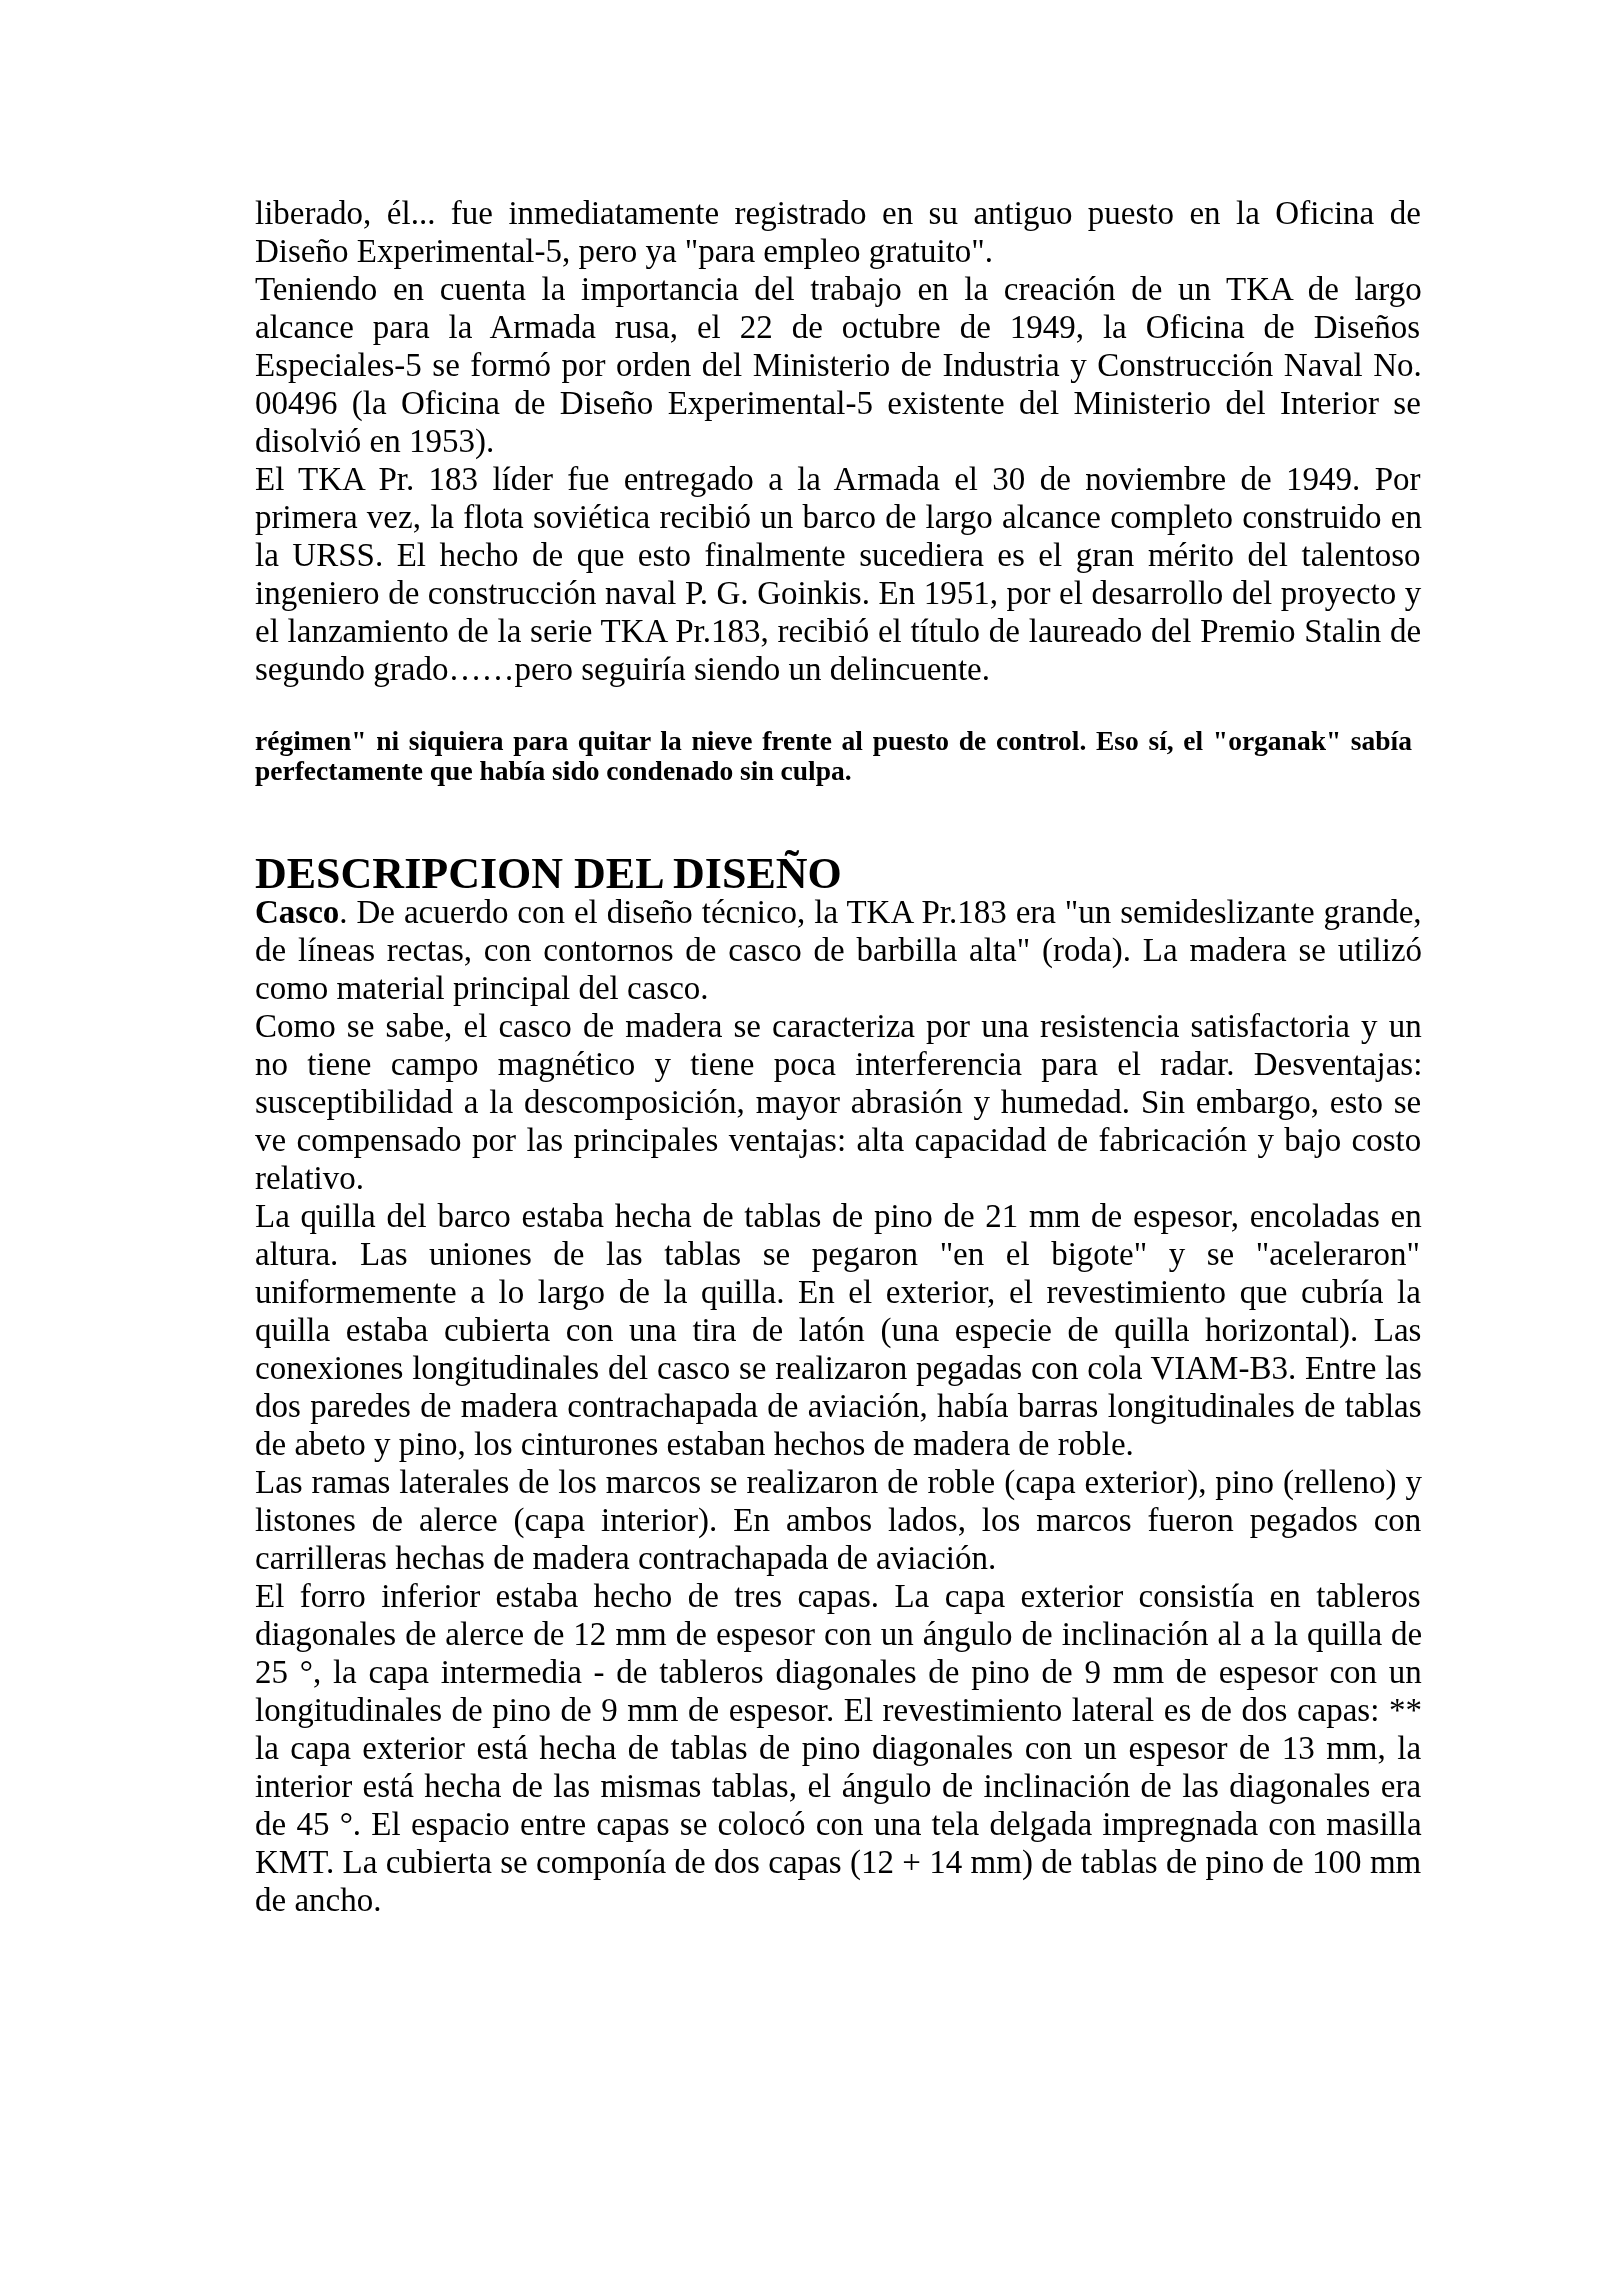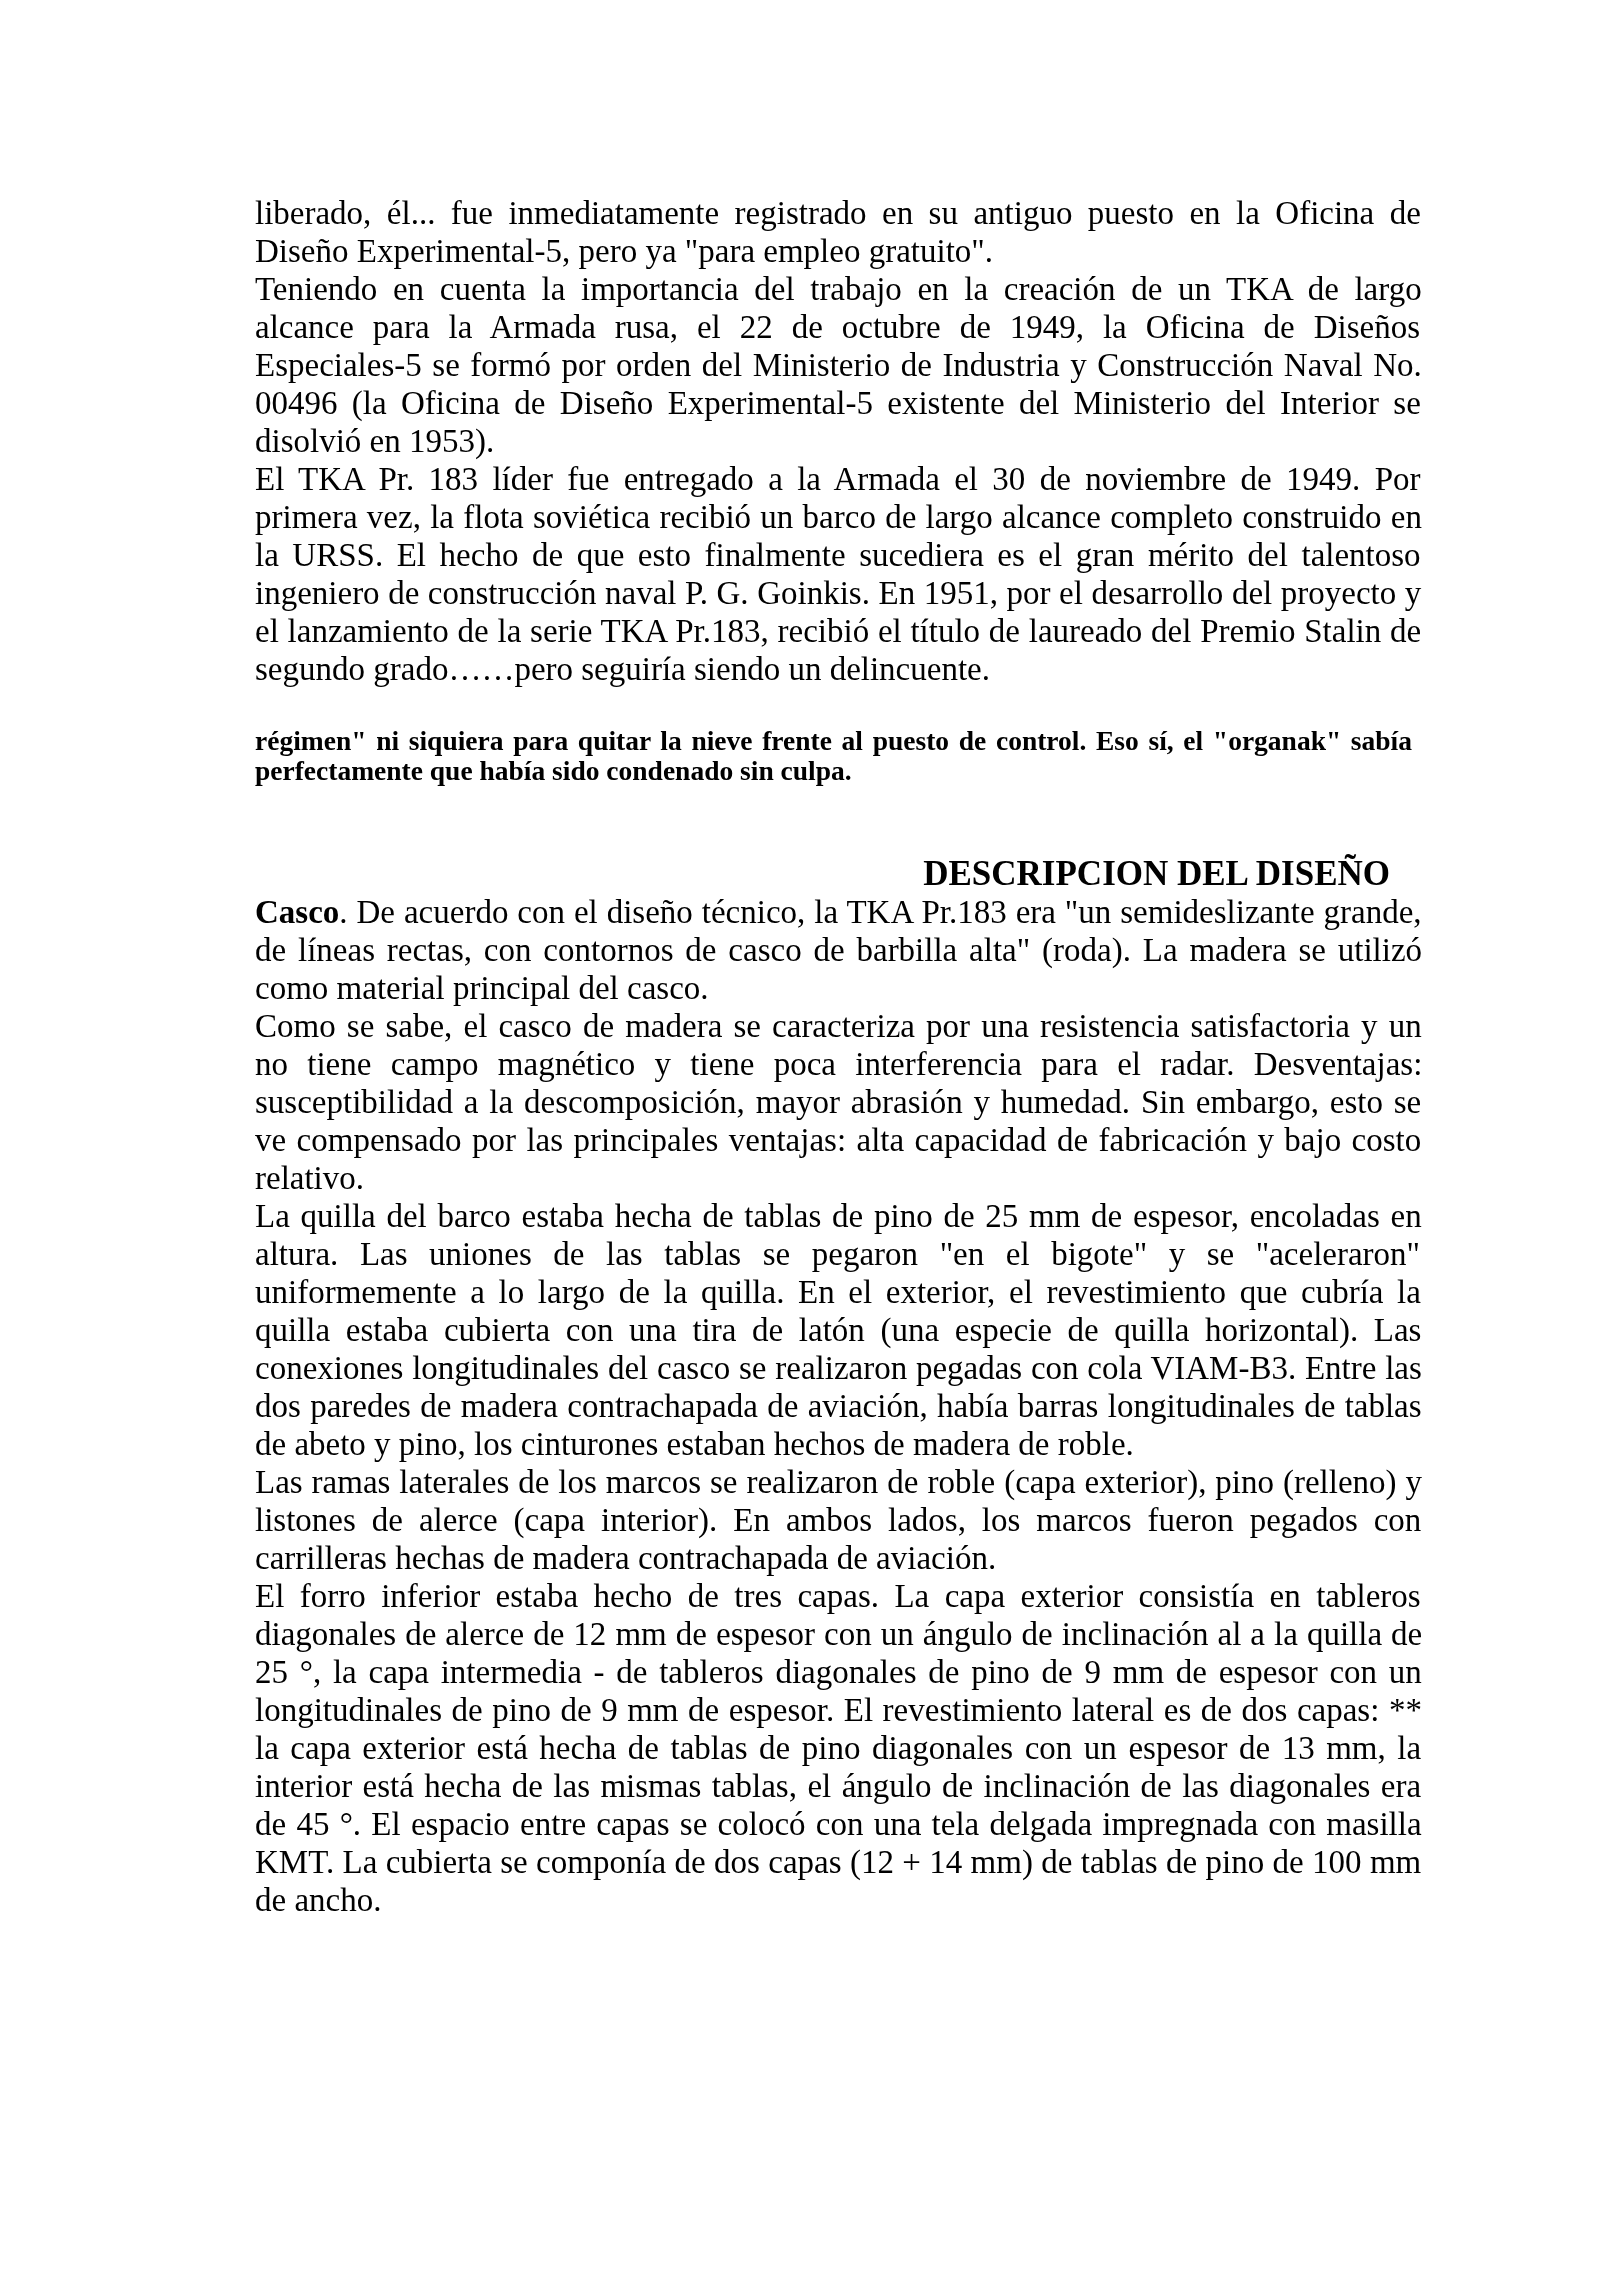--- a/index.html
+++ b/index.html
@@ -21,25 +21,24 @@
     line-height:38px;
     white-space:nowrap;
     margin-left:22px;
   }
   .footnote .line{
     font-size:27.5px;
     line-height:30px;
     font-weight:bold;
   }
   .heading .line{
-    font-size:35px;
+    font-size:44px;
     line-height:38px;
     font-weight:bold;
     white-space:nowrap;
-    text-align:right;
   }
   .spacer-a{height:38px;}
   .spacer-b{height:69px;}
   b{font-weight:bold;}
 </style>
 </head>
 <body>
 
 <div class="page">
   <div class="textblock">
@@ -82,21 +81,21 @@
           <div class="line"><span class="t">como material principal del casco.</span></div>
         </div>
         <div class="par">
           <div class="line"><span class="t" style="word-spacing: 2.9px;">Como se sabe, el casco de madera se caracteriza por una resistencia satisfactoria y un</span></div>
           <div class="line"><span class="t" style="word-spacing: 11px;">no tiene campo magnético y tiene poca interferencia para el radar. Desventajas:</span></div>
           <div class="line"><span class="t" style="word-spacing: 2.6px;">susceptibilidad a la descomposición, mayor abrasión y humedad. Sin embargo, esto se</span></div>
           <div class="line"><span class="t" style="word-spacing: 2.2px;">ve compensado por las principales ventajas: alta capacidad de fabricación y bajo costo</span></div>
           <div class="line"><span class="t">relativo.</span></div>
         </div>
         <div class="par">
-          <div class="line"><span class="t" style="word-spacing: 2.5px;">La quilla del barco estaba hecha de tablas de pino de 25 mm de espesor, encoladas en</span></div>
+          <div class="line"><span class="t" style="word-spacing: 2.5px;">La quilla del barco estaba hecha de tablas de pino de 21 mm de espesor, encoladas en</span></div>
           <div class="line"><span class="t" style="word-spacing: 13.3px;">altura. Las uniones de las tablas se pegaron "en el bigote" y se "aceleraron"</span></div>
           <div class="line"><span class="t" style="word-spacing: 5.4px;">uniformemente a lo largo de la quilla. En el exterior, el revestimiento que cubría la</span></div>
           <div class="line"><span class="t" style="word-spacing: 7.4px;">quilla estaba cubierta con una tira de latón (una especie de quilla horizontal). Las</span></div>
           <div class="line"><span class="t" style="word-spacing: 0.5px;">conexiones longitudinales del casco se realizaron pegadas con cola VIAM-B3. Entre las</span></div>
           <div class="line"><span class="t" style="word-spacing: 1.1px;">dos paredes de madera contrachapada de aviación, había barras longitudinales de tablas</span></div>
           <div class="line"><span class="t">de abeto y pino, los cinturones estaban hechos de madera de roble.</span></div>
         </div>
         <div class="par">
           <div class="line"><span class="t" style="word-spacing: 0.7px;">Las ramas laterales de los marcos se realizaron de roble (capa exterior), pino (relleno) y</span></div>
           <div class="line"><span class="t" style="word-spacing: 7.7px;">listones de alerce (capa interior). En ambos lados, los marcos fueron pegados con</span></div>

